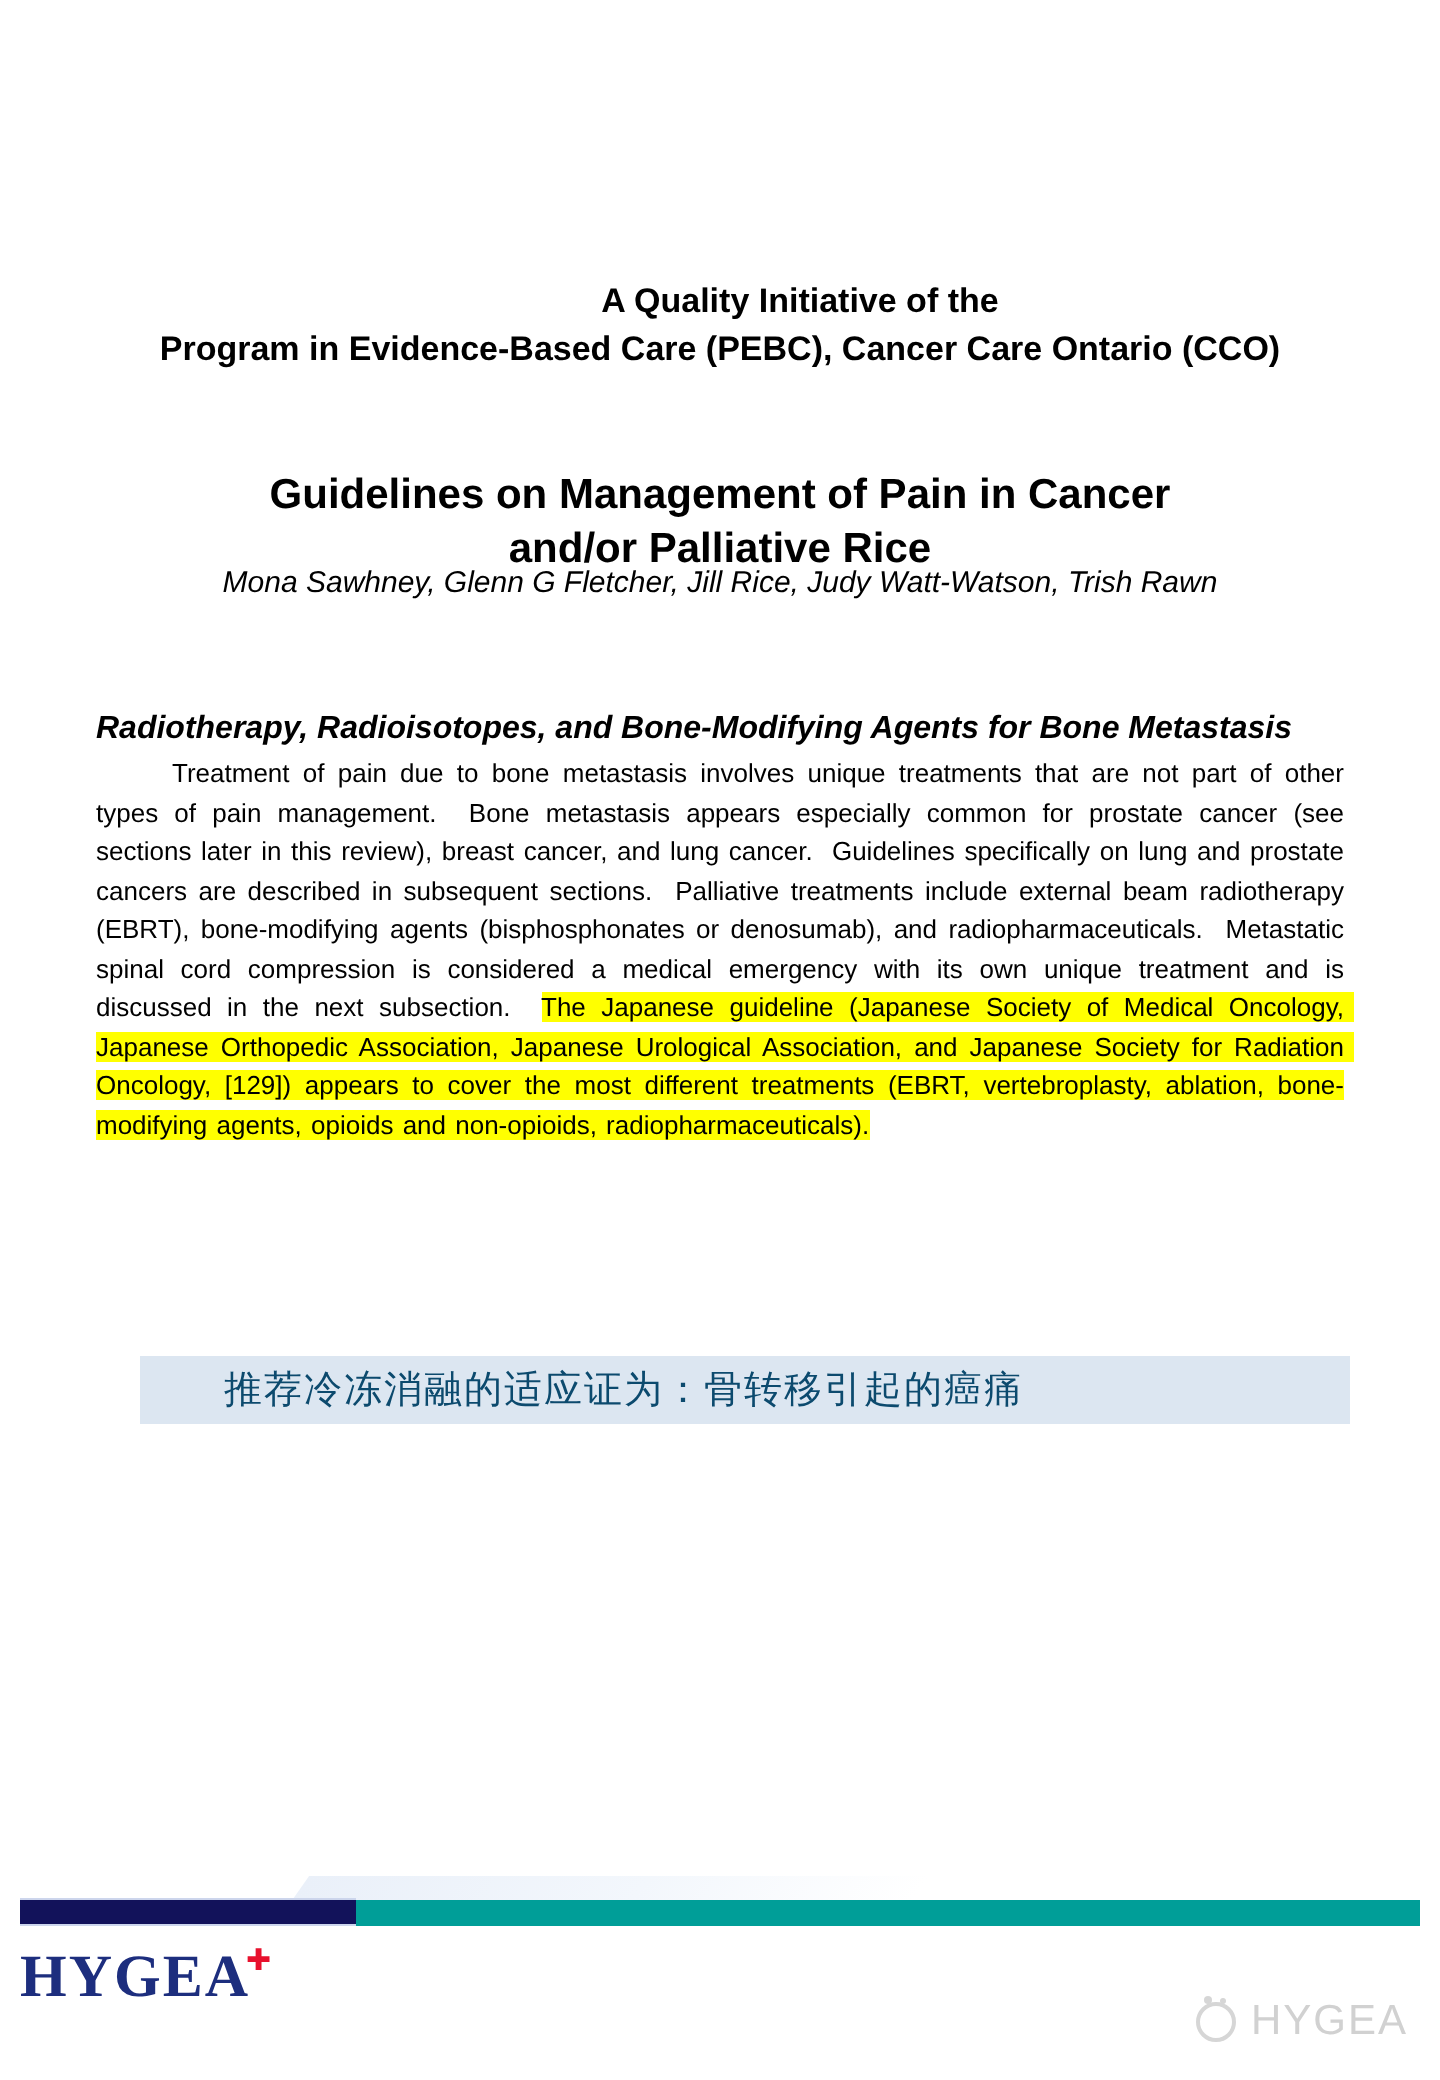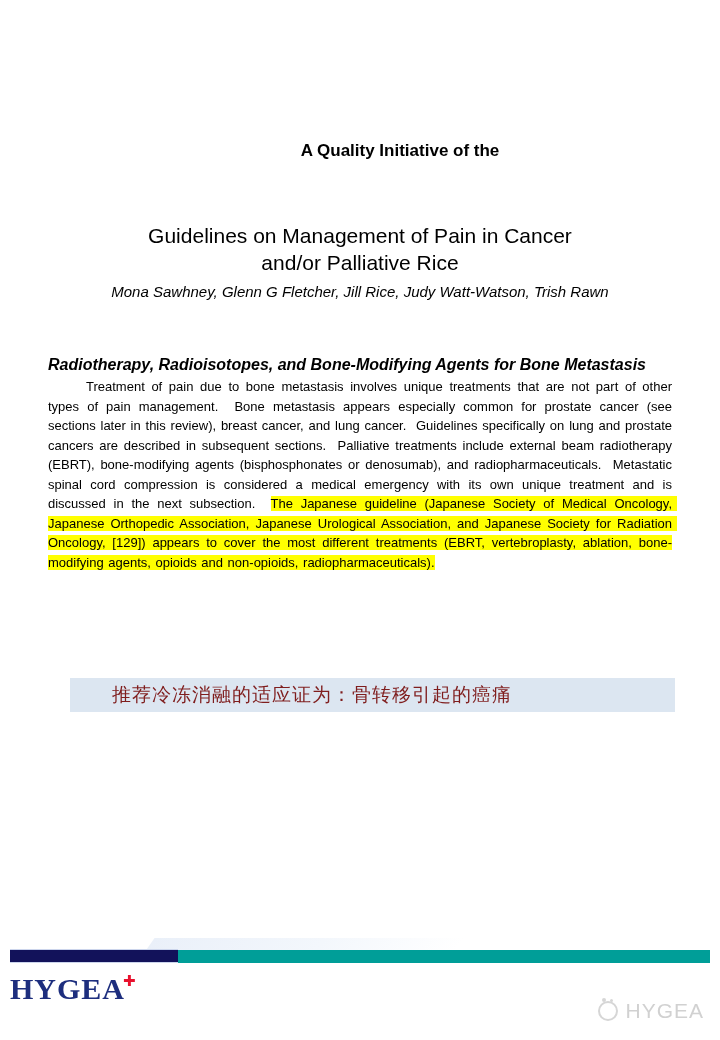--- a/index.html
+++ b/index.html
@@ -13,38 +13,38 @@
     position:absolute;left:14px;top:22px;width:692px;height:56px;
     background:#d9e2f3;display:flex;align-items:center;justify-content:center;
   }
   .title-bar .t{
     font-size:31px;letter-spacing:0.5px;color:#0b0b0b;white-space:nowrap;
   }
   
   .qline{position:absolute;left:0;width:720px;text-align:center;font-weight:bold;font-size:17px;}
   .q1{top:141px;margin-left:40px;}
   .q2{top:165px;}
-  .doc-title{position:absolute;left:0;top:222px;width:720px;text-align:center;
-    font-weight:normal;font-size:21px;line-height:27px;}
+  .doc-title{position:absolute;left:0;top:234px;width:720px;text-align:center;
+    font-weight:bold;font-size:21px;line-height:27px;}
   .authors{position:absolute;left:0;top:283px;width:720px;text-align:center;
     font-style:italic;font-size:15px;}
   
   .section{position:absolute;left:48px;top:356px;width:624px;}
   .section-heading{font-weight:bold;font-style:italic;font-size:16px;margin:0 0 3px 0;}
   .body-par{
     font-size:13px;line-height:19.5px;text-align:justify;margin:0;
     white-space:pre-wrap;text-indent:38px;word-spacing:1px;
   }
   .hl{background:#ffff00;}
   
   .rec-box{
     position:absolute;left:70px;top:678px;width:605px;height:34px;
     background:#dce6f1;display:flex;align-items:center;
   }
-  .rec-box .t{font-size:19px;padding-left:42px;letter-spacing:1px;color:#7f1d1d;}
+  .rec-box .t{font-size:19px;padding-left:42px;letter-spacing:1px;color:#0c4a6e;}
   
   .streak{position:absolute;left:150px;top:938px;width:310px;height:13px;
     background:linear-gradient(90deg,#eaf0f9 0%,#f3f7fc 55%,rgba(255,255,255,0) 100%);
     transform:skewX(-35deg);}
   .bar-navy{position:absolute;left:10px;top:949px;width:168px;height:14px;
     background:#12125a;border-top:1px solid #ccd5ec;border-bottom:1px solid #ccd5ec;
     box-sizing:border-box;}
   .bar-teal{position:absolute;left:178px;top:950px;width:532px;height:13px;background:#009e98;}
   .logo{position:absolute;left:10px;top:972px;
     font-family:"Liberation Serif",serif;font-weight:bold;font-size:30px;
@@ -61,20 +61,21 @@
     background:#cfcfcf;top:-4px;left:10px;}
   .wm-text{font-size:21px;color:#c9c9c9;letter-spacing:1px;}
 </style>
 </head>
 <body>
 
 <div class="slide">
 
 
   <div class="qline q1">A Quality Initiative of the</div>
+  <div class="qline q2">Program in Evidence-Based Care (PEBC), Cancer Care Ontario (CCO)</div>
 
   <div class="doc-title">
     <div>Guidelines on Management of Pain in Cancer</div>
     <div>and/or Palliative Rice</div>
   </div>
 
   <div class="authors">Mona Sawhney, Glenn G Fletcher, Jill Rice, Judy Watt-Watson, Trish Rawn</div>
 
   <div class="section">
     <p class="section-heading">Radiotherapy, Radioisotopes, and Bone-Modifying Agents for Bone Metastasis</p>

